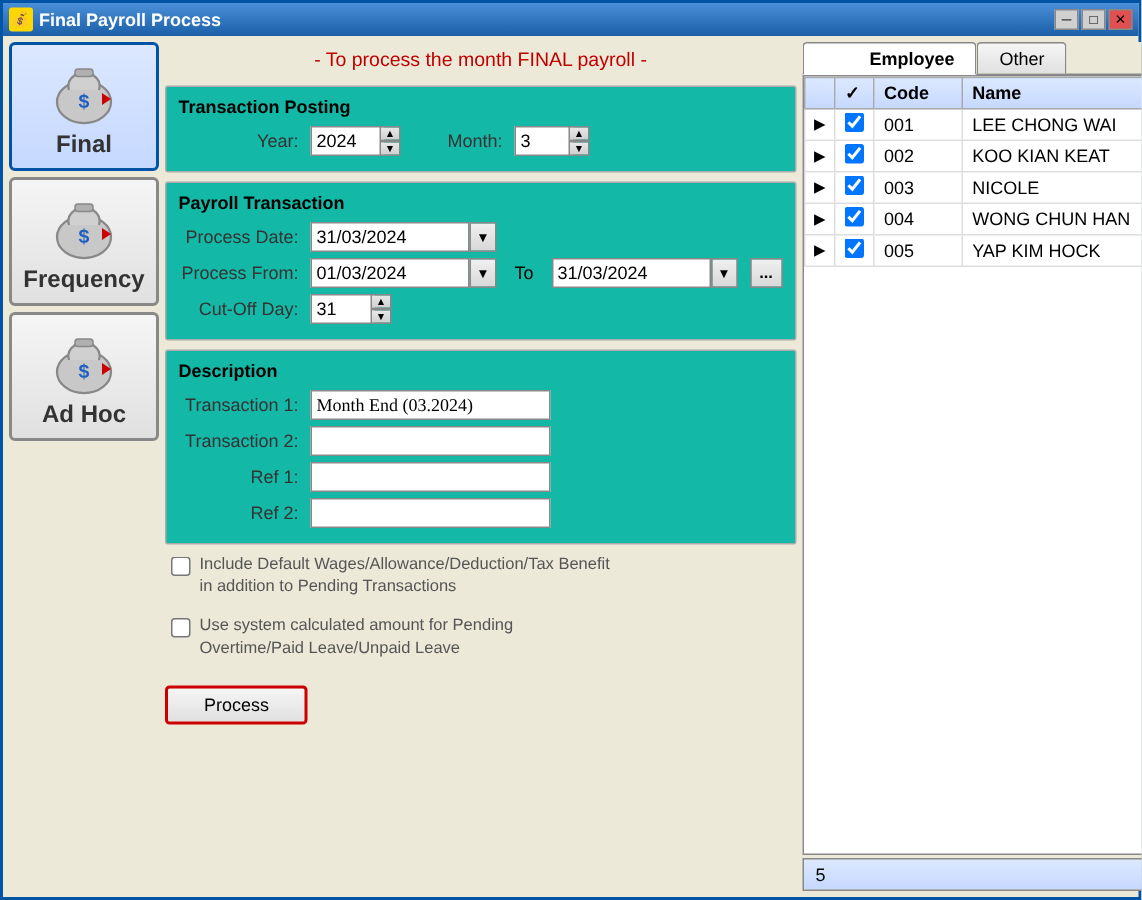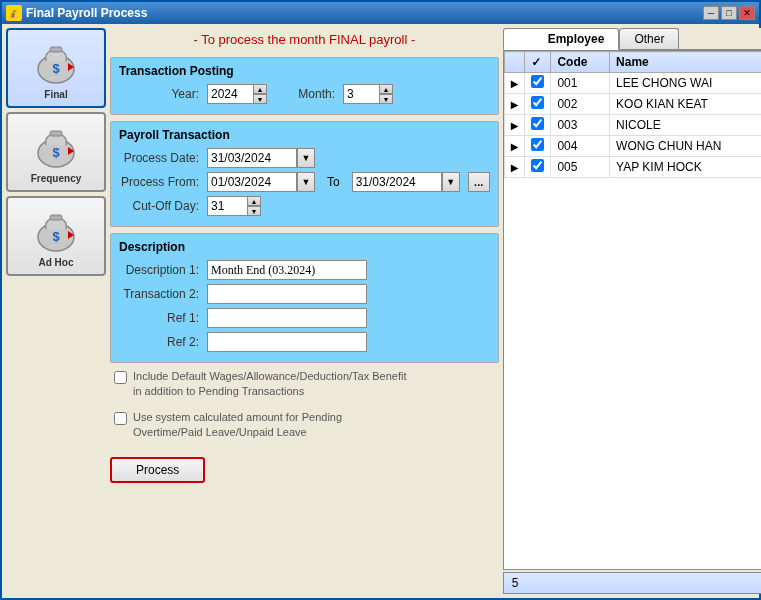--- a/index.html
+++ b/index.html
@@ -93,40 +93,40 @@
     .sidebar-btn.active {
       border: 2px solid #0054a6;
       background: linear-gradient(to bottom, #dce8ff, #c5d8ff);
     }
     .bag-icon {
       width: 48px;
       height: 48px;
       position: relative;
     }
     .bag-label {
-      font-size: 10px;
+      font-size: 16px;
       font-weight: bold;
       color: #333;
     }
     
     .main-panel {
       flex: 1;
       display: flex;
       flex-direction: column;
       gap: 6px;
     }
     .top-label {
       color: #c00000;
       font-size: 13px;
       text-align: center;
       padding: 4px 0;
     }
     .section-box {
       border: 1px solid #aaa;
-      background: #7dd3fc;
+      background: #14b8a6;
       border-radius: 2px;
       padding: 6px 8px;
     }
     .section-title {
       font-weight: bold;
       font-size: 12px;
       margin-bottom: 6px;
       color: #000;
     }
     .form-row {
@@ -165,21 +165,21 @@
       align-items: center;
       justify-content: center;
       font-size: 7px;
       line-height: 1;
     }
     .inline-spinner {
       display: flex;
       align-items: center;
     }
     .date-input {
-      width: 90px;
+      width: 106px;
       border: 1px solid #888;
       height: 20px;
       padding: 1px 3px;
       font-size: 12px;
     }
     .date-btn {
       width: 18px;
       height: 20px;
       border: 1px solid #888;
       background: linear-gradient(to bottom, #f0f0f0, #d8d8d8);
@@ -414,21 +414,21 @@
               <div class="spin-btn">▲</div>
               <div class="spin-btn">▼</div>
             </div>
           </div>
         </div>
       </div>
 
       <div class="section-box">
         <div class="section-title">Description</div>
         <div class="form-row">
-          <span class="form-label">Description 1:</span>
+          <span class="form-label">Transaction 1:</span>
           <input type="text" class="desc-input" value="Month End (03.2024)" style="">
         </div>
         <div class="form-row">
           <span class="form-label">Transaction 2:</span>
           <input type="text" class="desc-input" style="">
         </div>
         <div class="form-row">
           <span class="form-label">Ref 1:</span>
           <input type="text" class="desc-input" style="">
         </div>

